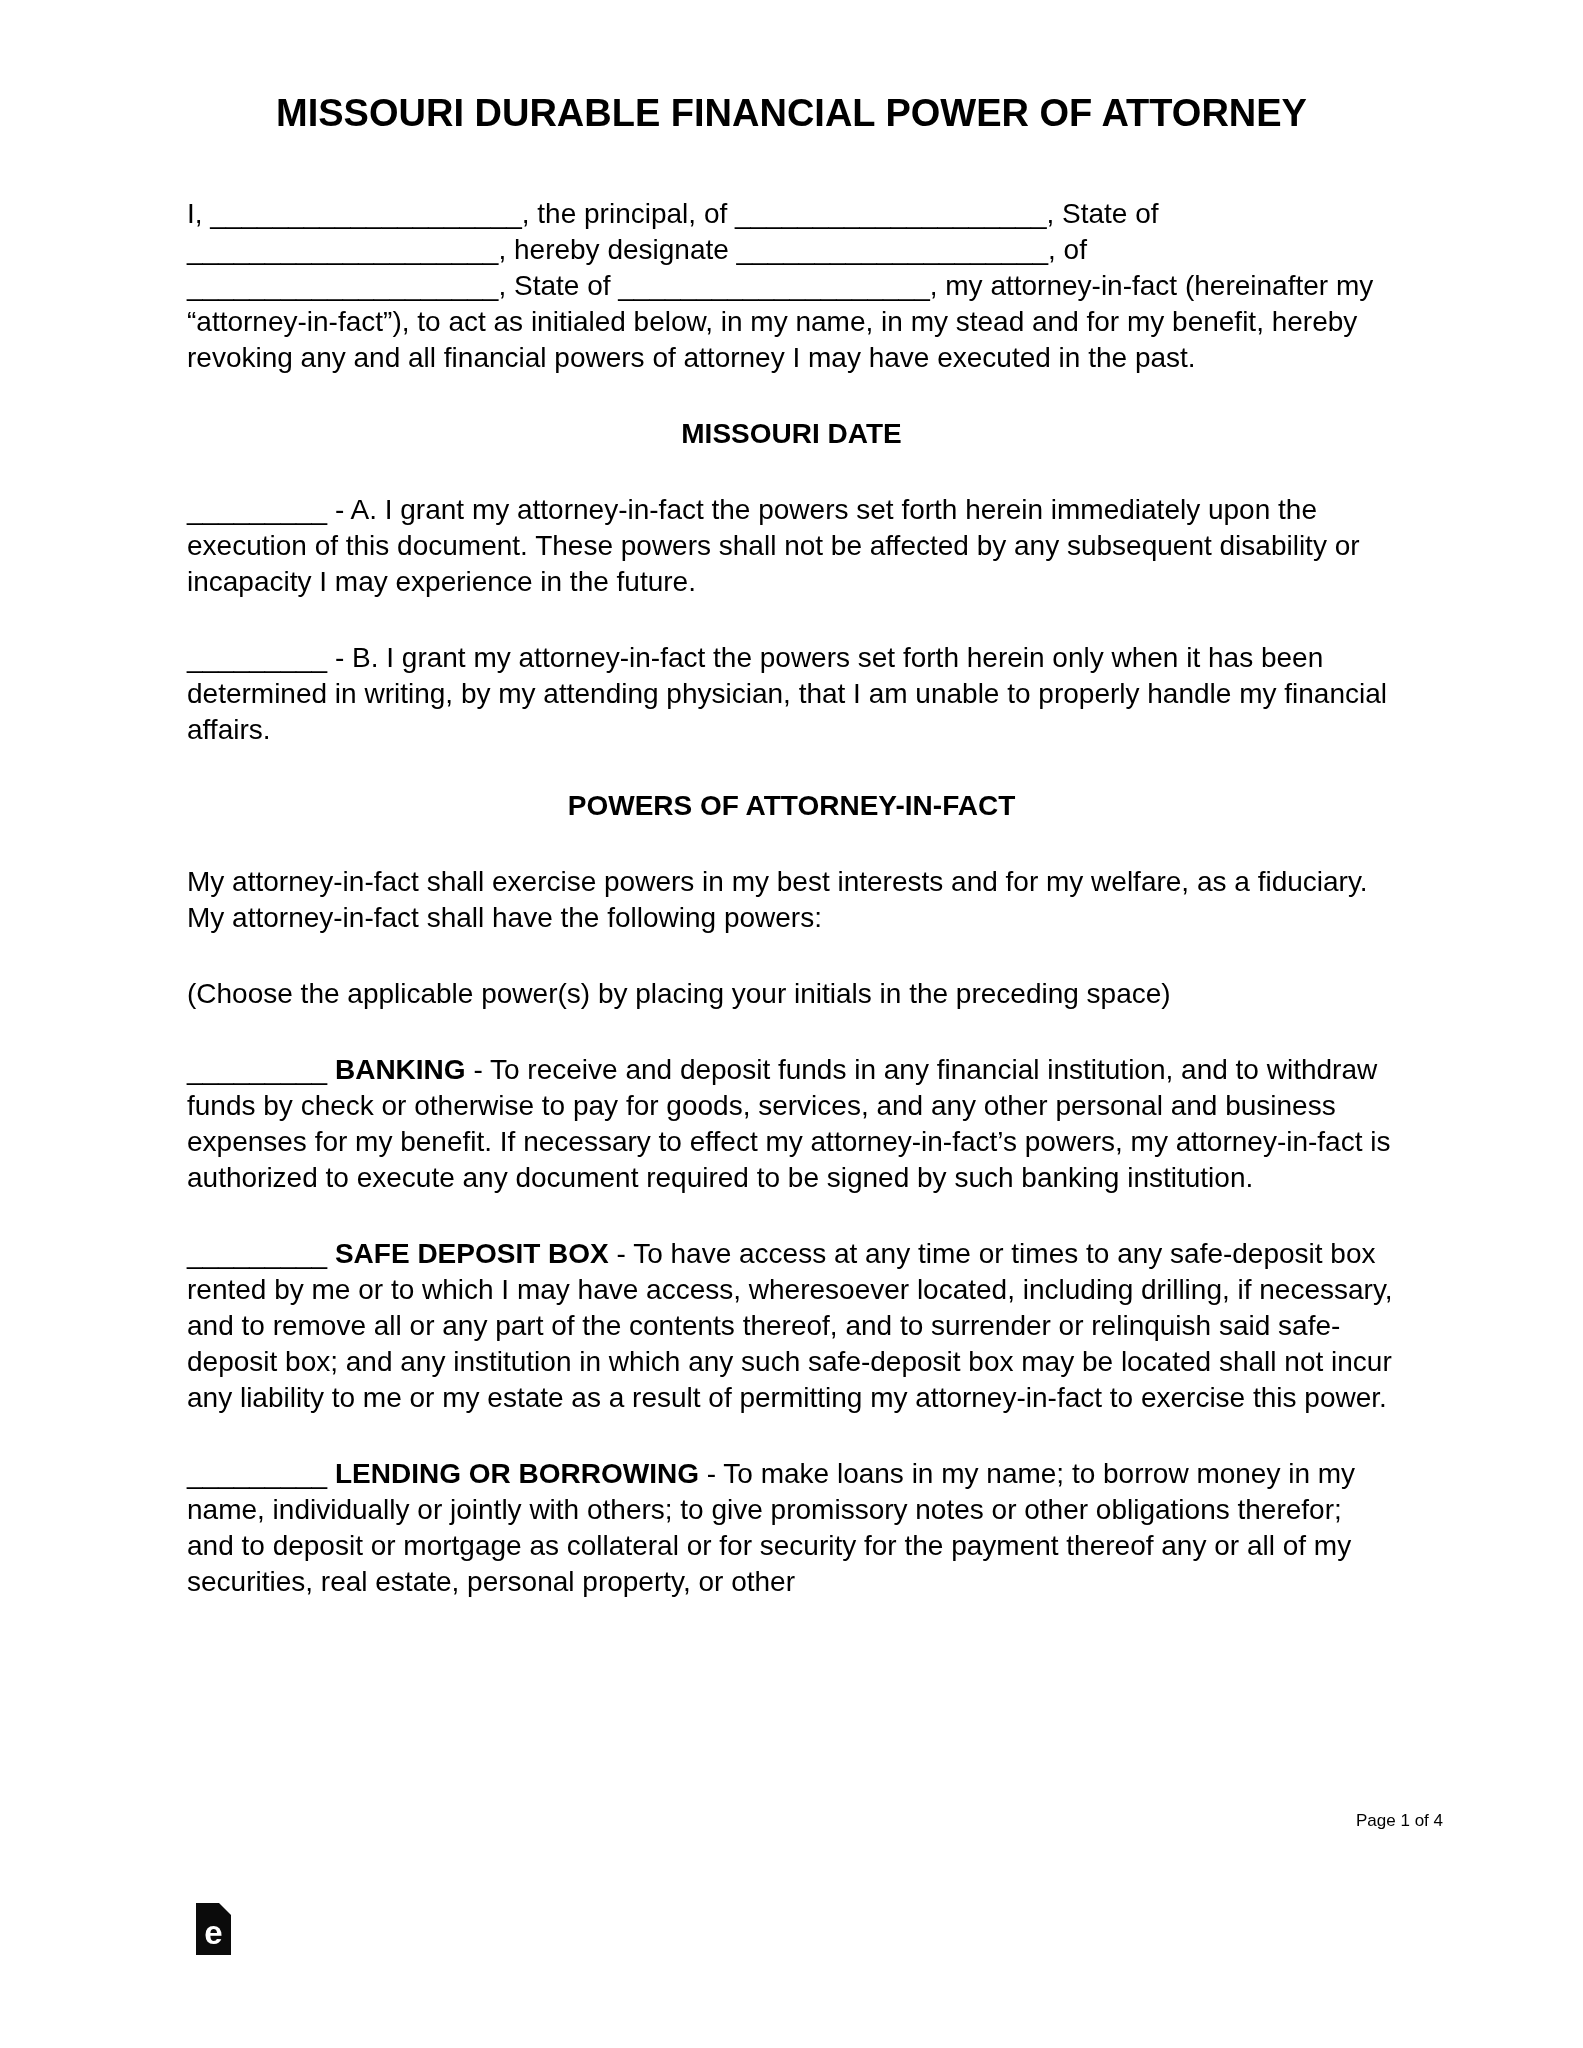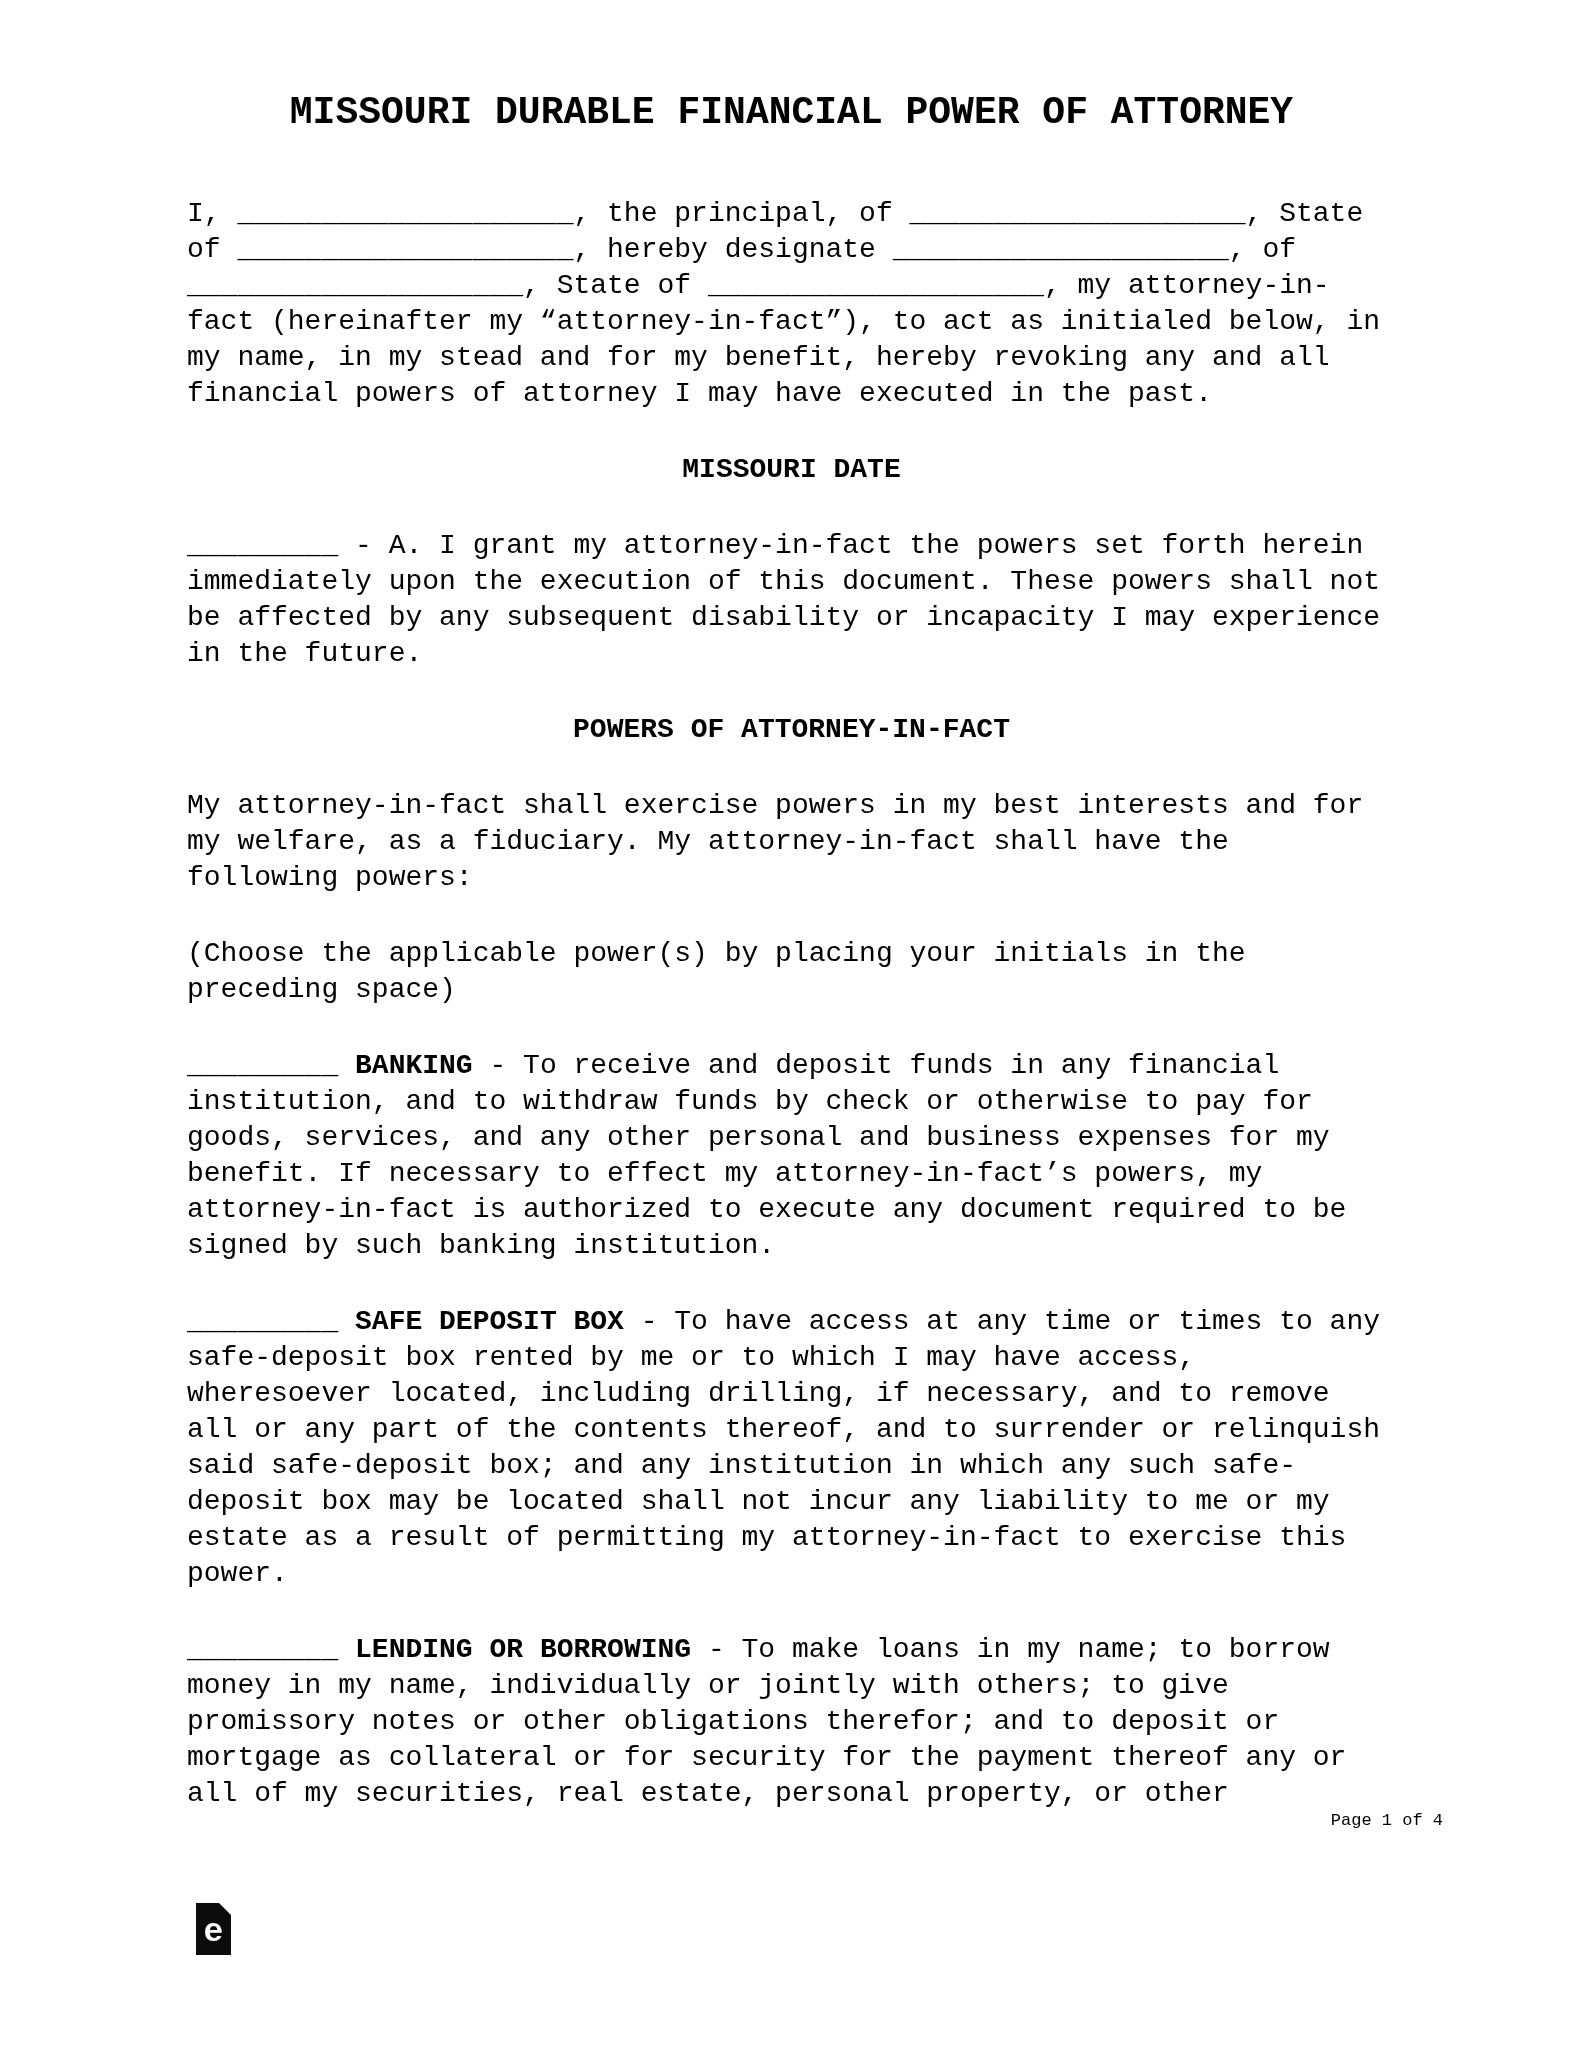--- a/index.html
+++ b/index.html
@@ -2,21 +2,21 @@
 <html><head>
 <meta charset="utf-8">
 <style>
   html, body { margin: 0; padding: 0; background: #ffffff; }
   .page {
     position: relative;
     width: 1583px;
     height: 2048px;
     background: #ffffff;
     color: #000000;
-    font-family: Liberation Mono, monospace;
+    font-family: Liberation Sans, sans-serif;
     overflow: hidden;
   }
   .content {
     position: absolute;
     left: 187px;
     top: 90px;
     width: 1209px;
     font-size: 28px;
     line-height: 36px;
   }
@@ -70,20 +70,21 @@
     <h1 class="doc-title">MISSOURI DURABLE FINANCIAL POWER OF ATTORNEY</h1>
 
     <p class="para">I, ____________________, the principal, of ____________________, State of ____________________, hereby designate ____________________, of ____________________, State of ____________________, my attorney-in-fact (hereinafter my “attorney-in-fact”), to act as initialed below, in my name, in my stead and for my benefit, hereby revoking any and all financial powers of attorney I may have executed in the past.</p>
 
     <p class="section-heading">MISSOURI DATE</p>
 
 
     <p class="para">_________ - A. I grant my attorney-in-fact the powers set forth herein immediately upon the execution of this document. These powers shall not be affected by any subsequent disability or incapacity I may experience in the future.</p>
 
 
+    <p class="para">_________ - B. I grant my attorney-in-fact the powers set forth herein only when it has been determined in writing, by my attending physician, that I am unable to properly handle my financial affairs.</p>
 
     <p class="section-heading">POWERS OF ATTORNEY-IN-FACT</p>
 
     <p class="para">My attorney-in-fact shall exercise powers in my best interests and for my welfare, as a fiduciary. My attorney-in-fact shall have the following powers:</p>
 
     <p class="para">(Choose the applicable power(s) by placing your initials in the preceding space)</p>
 
     <p class="para"><span>_________</span> <span class="power-label">BANKING</span> <span>- To receive and deposit funds in any financial institution, and to withdraw funds by check or otherwise to pay for goods, services, and any other personal and business expenses for my benefit.  If necessary to effect my attorney-in-fact’s powers, my attorney-in-fact is authorized to execute any document required to be signed by such banking institution.</span></p>
 
     <p class="para"><span>_________</span> <span class="power-label">SAFE DEPOSIT BOX</span> <span>- To have access at any time or times to any safe-deposit box rented by me or to which I may have access, wheresoever located, including drilling, if necessary, and to remove all or any part of the contents thereof, and to surrender or relinquish said safe-deposit box; and any institution in which any such safe-deposit box may be located shall not incur any liability to me or my estate as a result of permitting my attorney-in-fact to exercise this power.</span></p>

